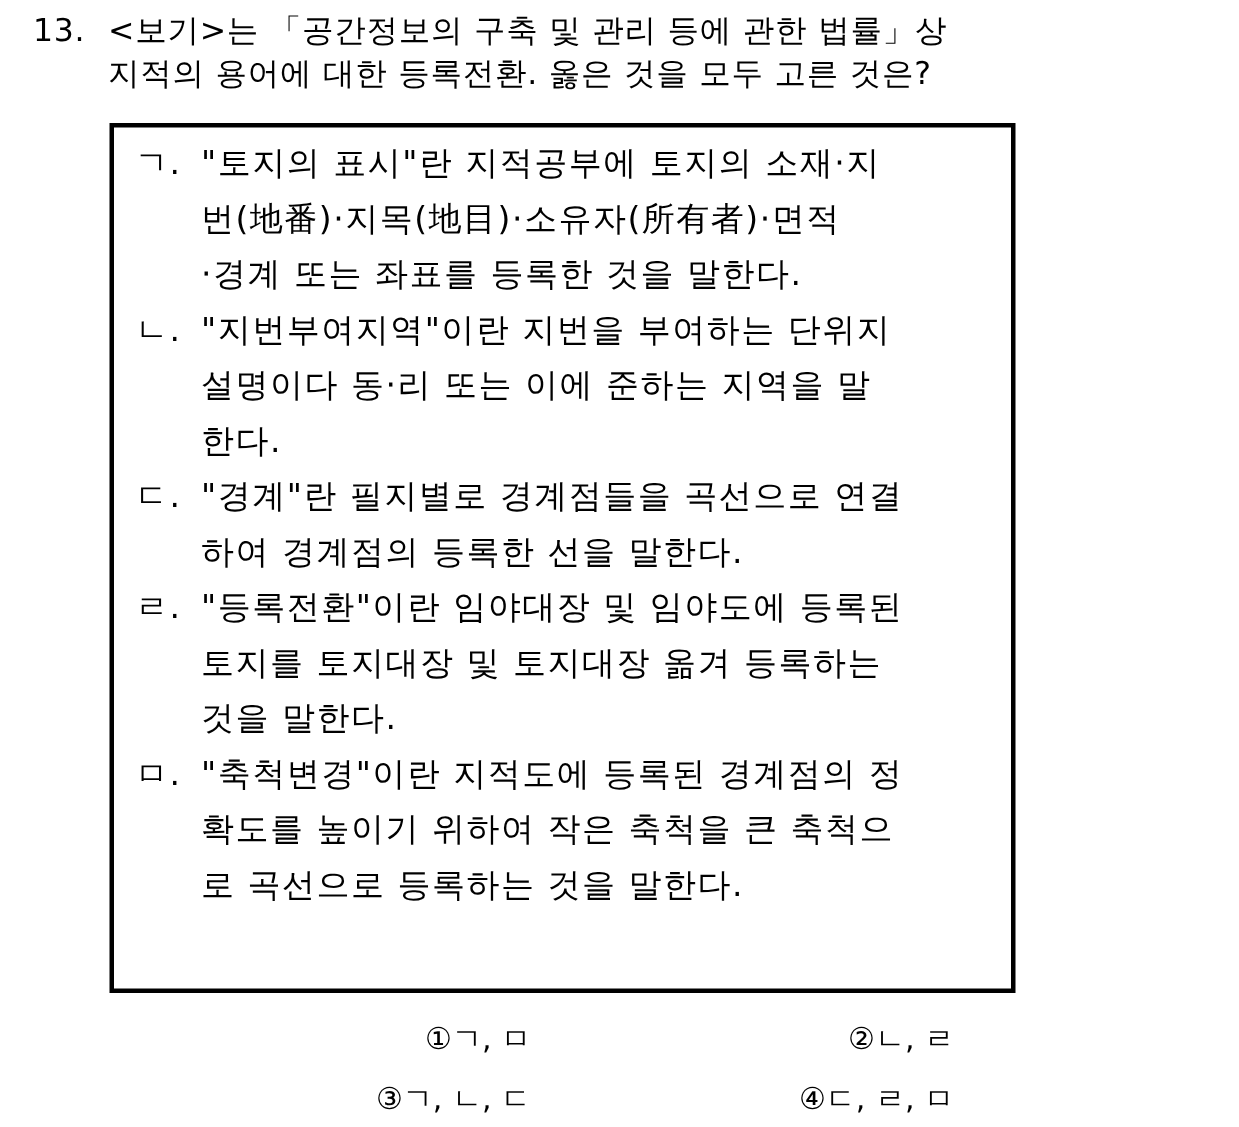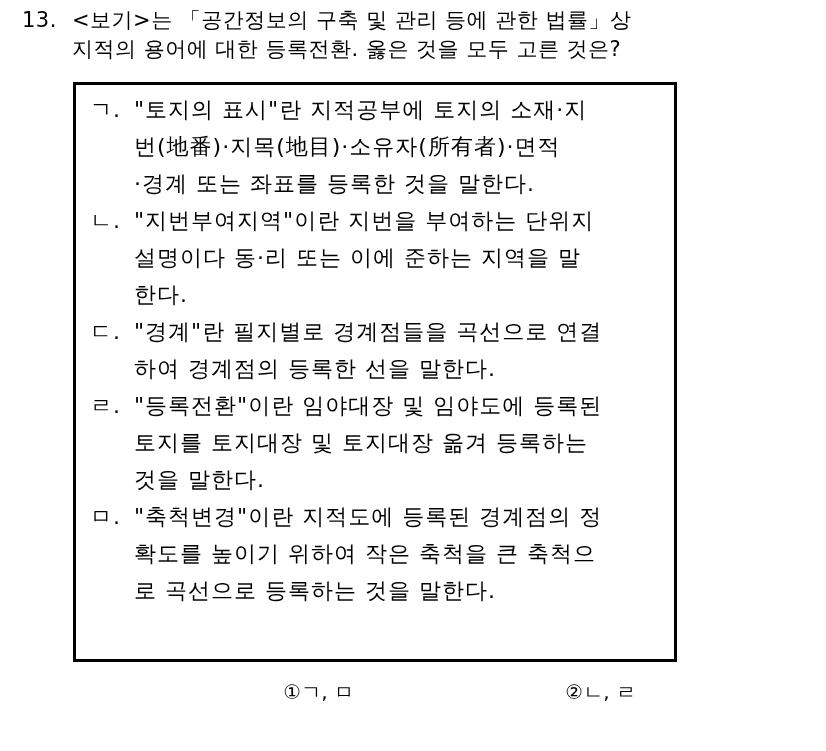--- a/index.html
+++ b/index.html
@@ -86,13 +86,21 @@
 
 <div class="choices">
   <div class="choice-row">
     <div class="choice">
       <span class="choice-num">①</span><span>ㄱ, ㅁ</span>
     </div>
     <div class="choice">
       <span class="choice-num">②</span><span>ㄴ, ㄹ</span>
     </div>
   </div>
+  <div class="choice-row">
+    <div class="choice">
+      <span class="choice-num">③</span><span>ㄱ, ㄴ, ㄷ</span>
+    </div>
+    <div class="choice">
+      <span class="choice-num">④</span><span>ㄷ, ㄹ, ㅁ</span>
+    </div>
+  </div>
 </div>
 
 </body></html>

